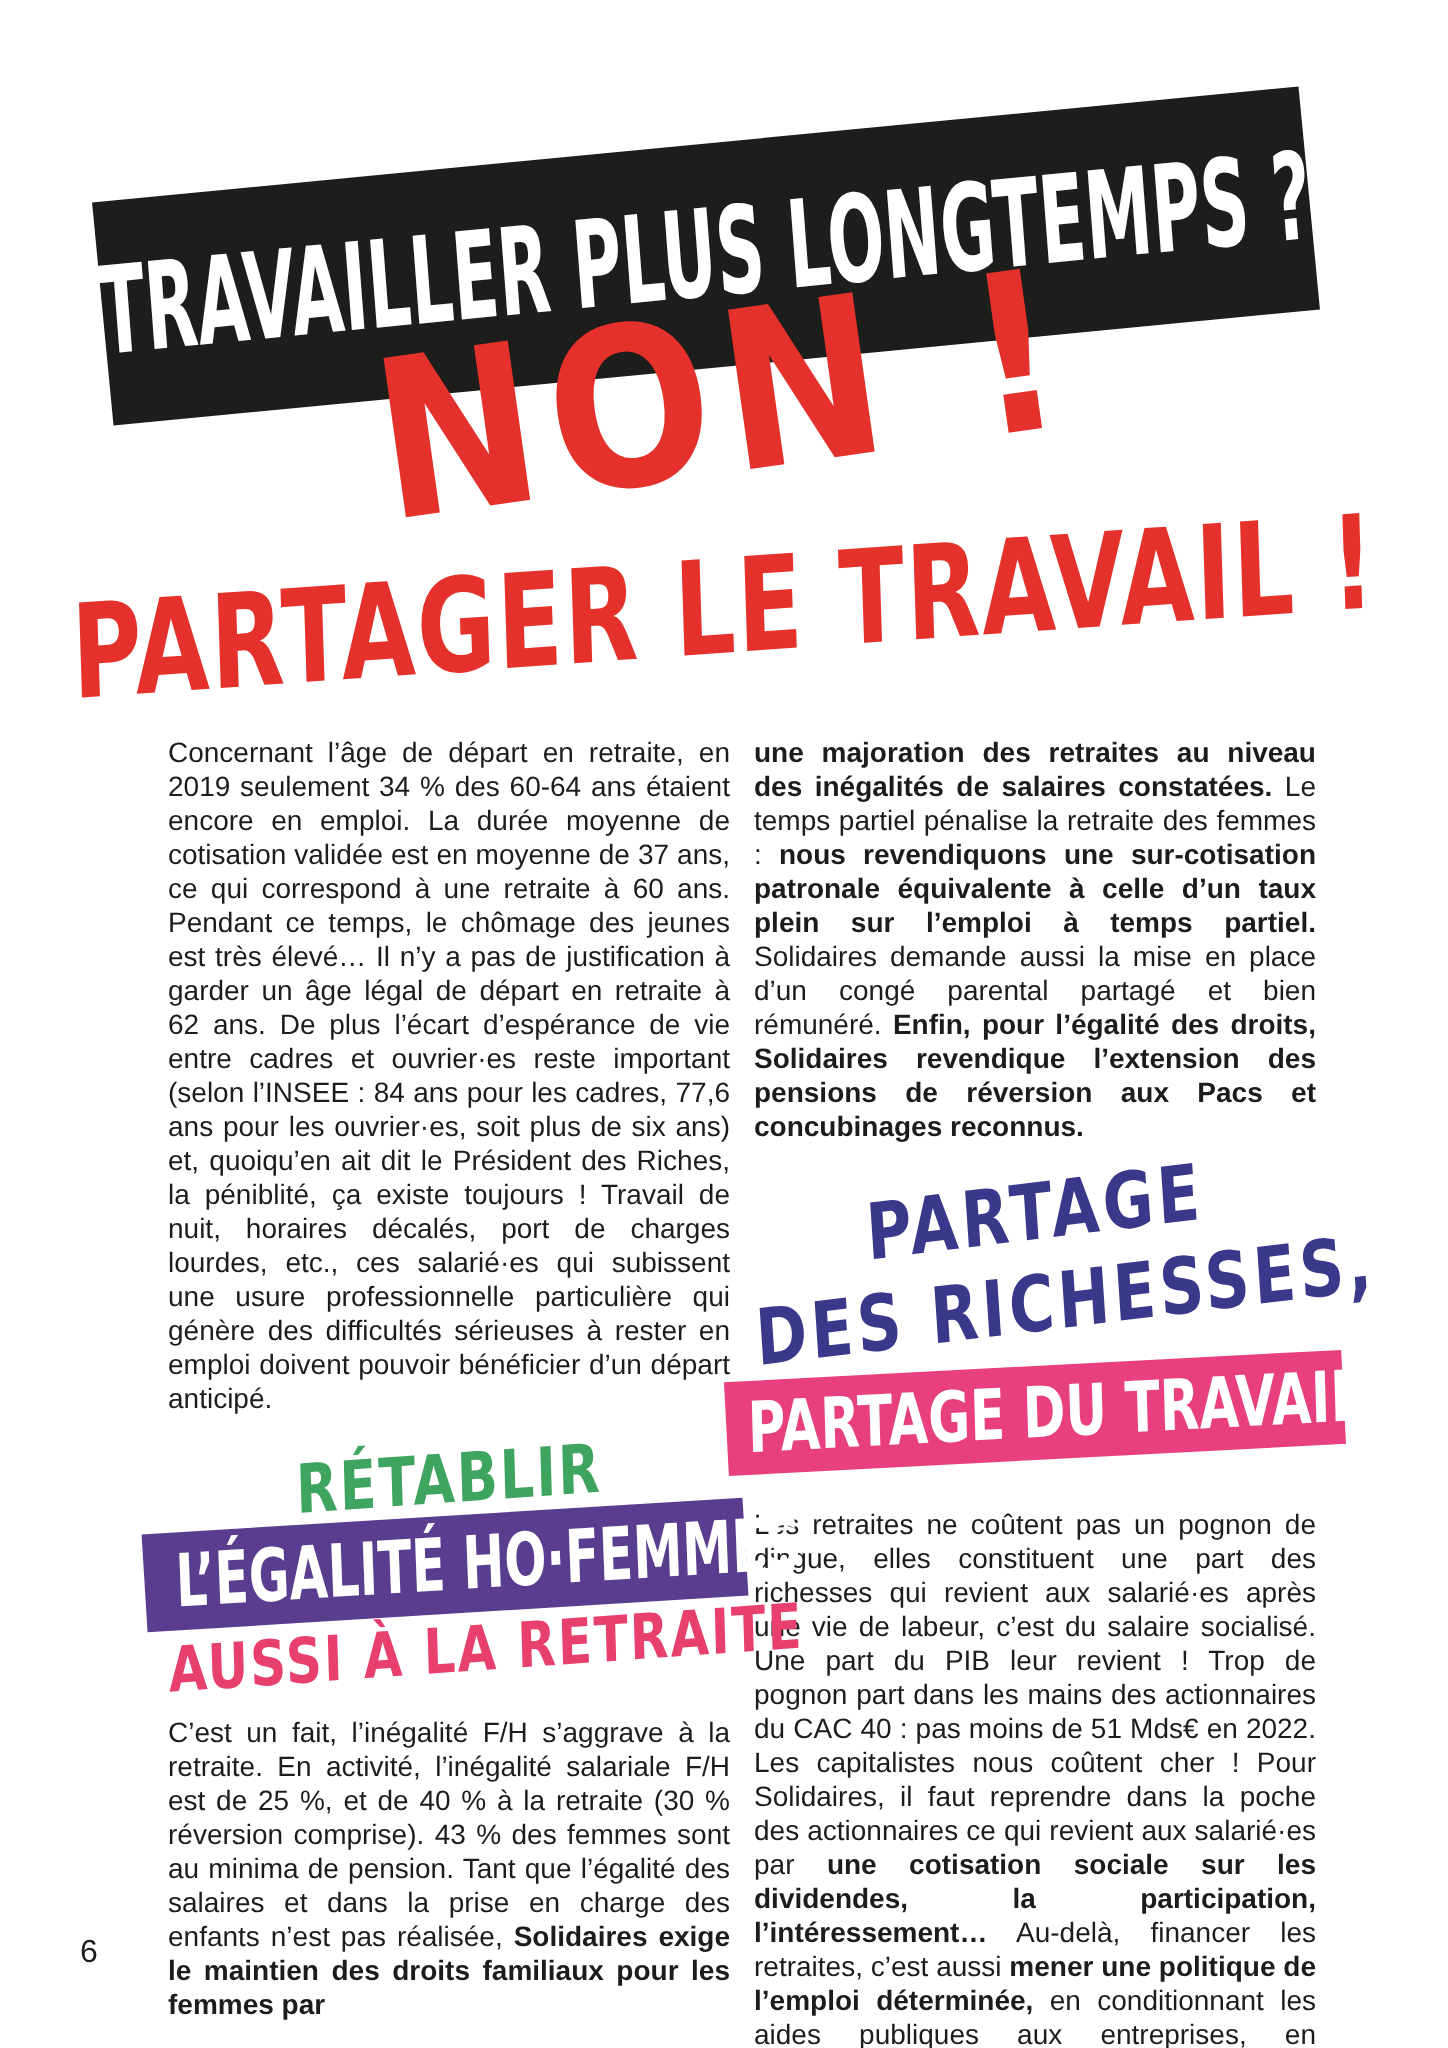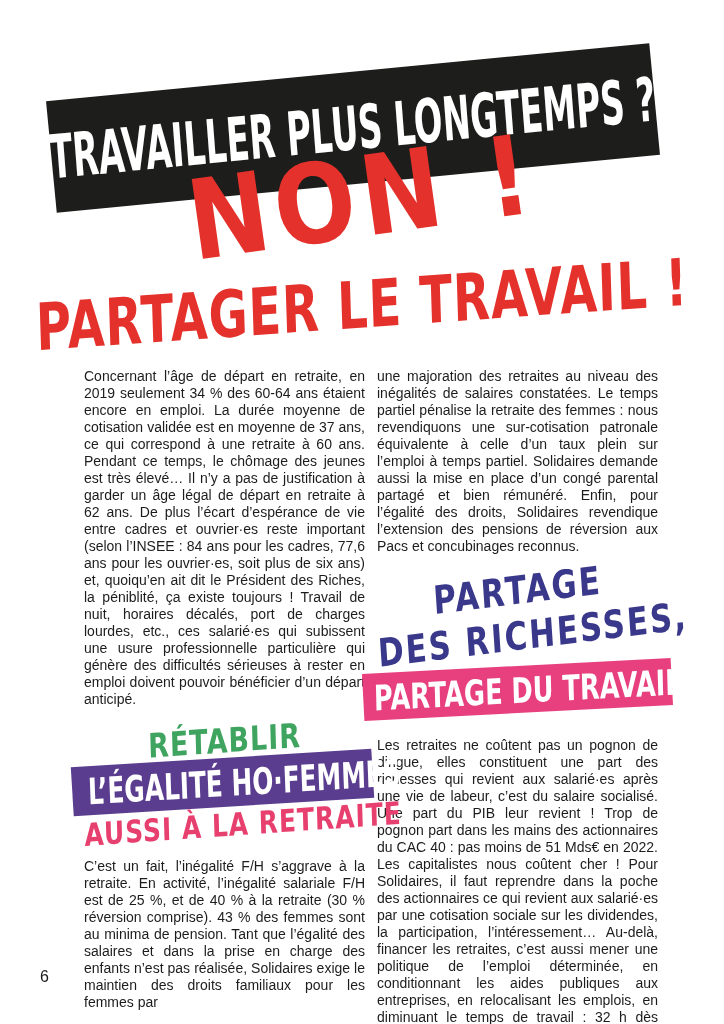--- a/index.html
+++ b/index.html
@@ -64,21 +64,21 @@
   .col { width: 281px; }
   p.body {
     margin: 0 0 17px 0;
     font-size: 14px;
     line-height: 17px;
     text-align: justify;
     color: #1c1c1c;
     hyphens: auto;
     -webkit-hyphens: auto;
   }
-  p.body .b { font-weight: normal; }
+  p.body .b { font-weight: bold; }
 
   
   .heading-block { position: relative; margin: 4px 0 18px 0; }
 
   .h-green {
     text-align: center;
     color: var(--green, #3fa45f);
     font-family: "DejaVu Sans", sans-serif;
     font-weight: bold; font-size: 27px;
     transform: rotate(-4deg) scaleY(1.25) skewX(-3deg);

